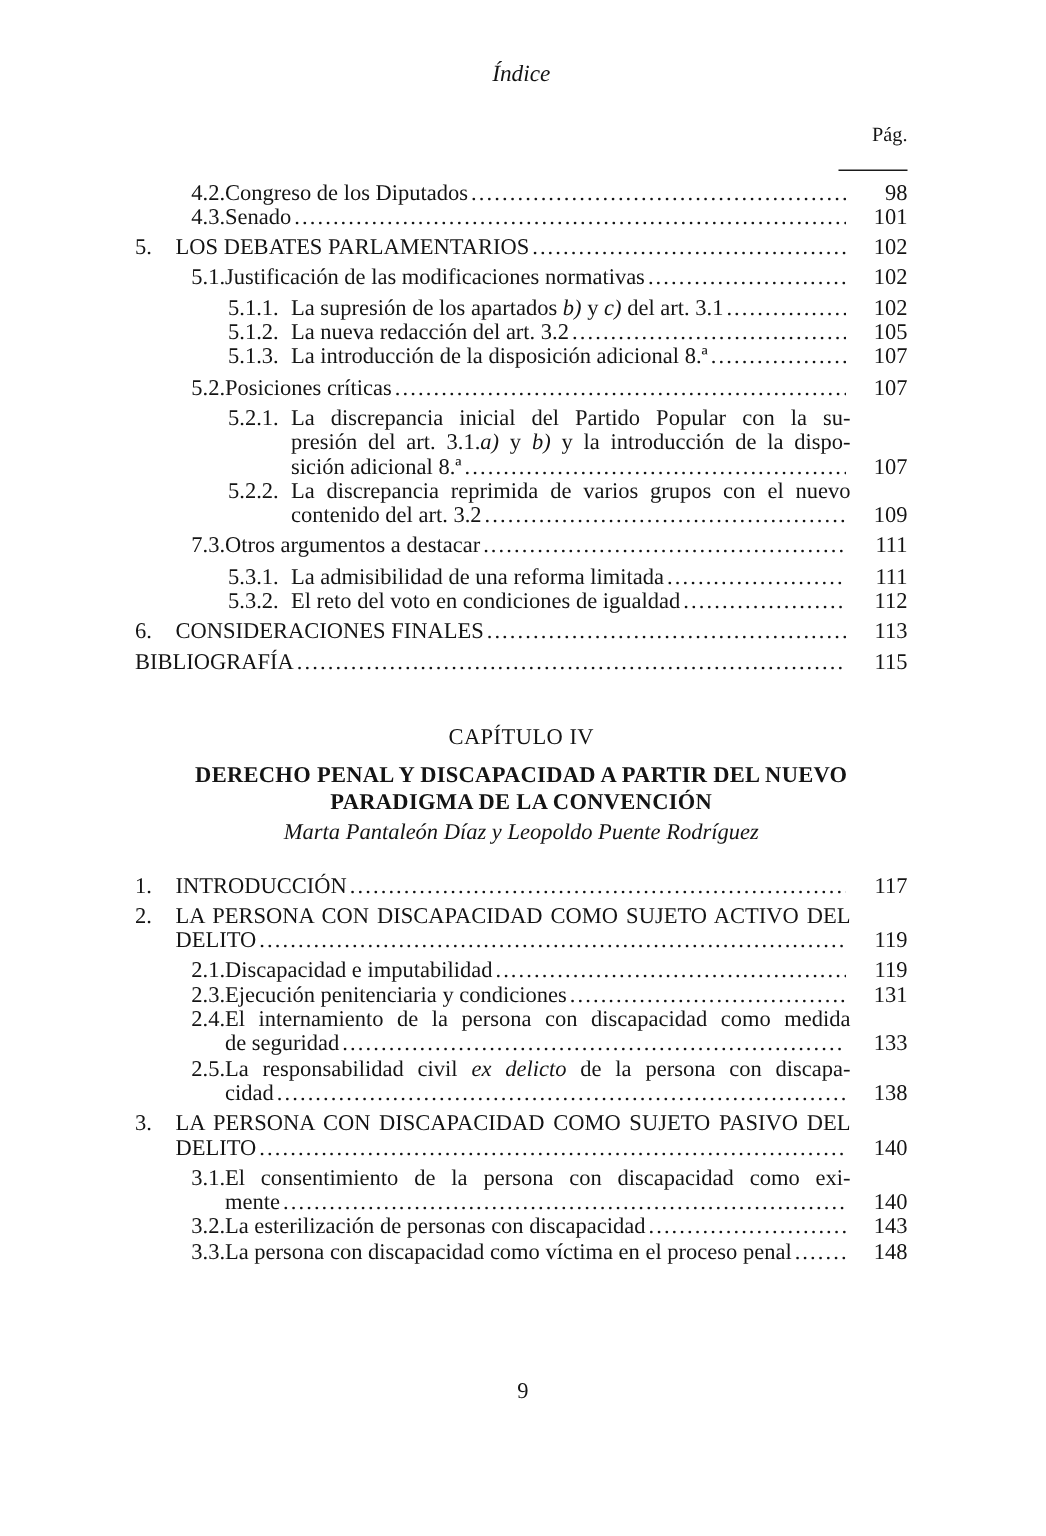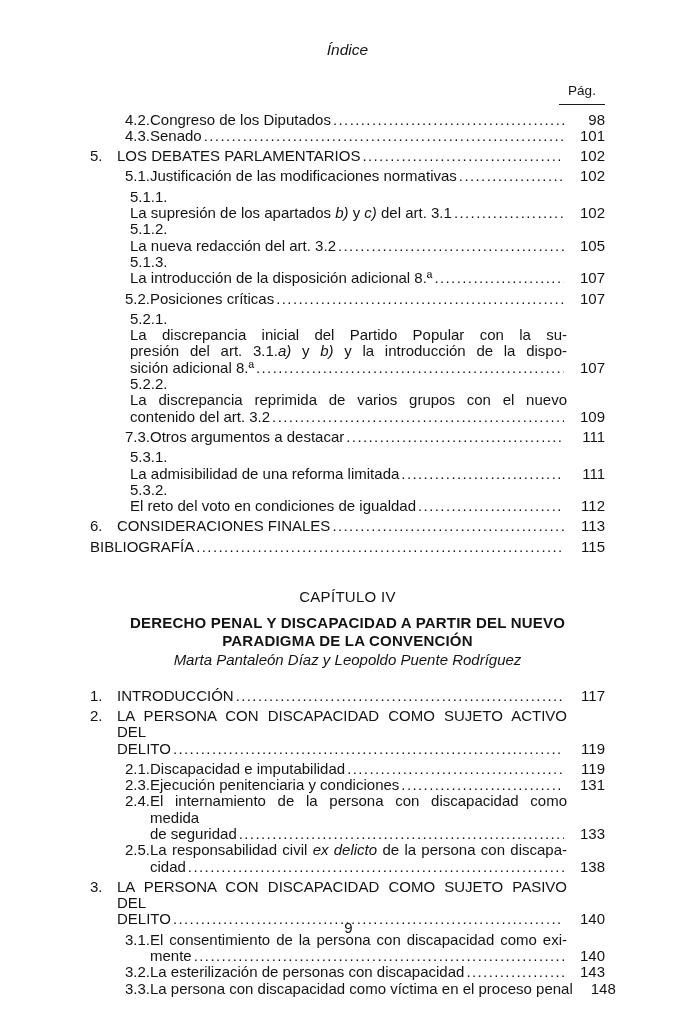--- a/index.html
+++ b/index.html
@@ -2,21 +2,21 @@
 <html><head>
 <meta charset="utf-8">
 <style>
   html, body { margin: 0; padding: 0; background: #ffffff; }
   .page {
     position: relative;
     width: 697px;
     height: 1024px;
     background: #ffffff;
     color: #141414;
-    font-family: Liberation Sans, sans-serif;
+    font-family: Liberation Serif, serif;
     font-size: 15px;
     line-height: 16.3px;
     overflow: hidden;
     box-sizing: border-box;
   }
   .content {
     position: absolute;
     left: 90px;
     right: 92px;
     top: 0;
@@ -28,32 +28,31 @@
     font-size: 15.5px;
   }
   .pag-row {
     margin-top: 24px;
     margin-bottom: 7px;
     text-align: right;
   }
   .pag-label {
     display: inline-block;
     min-width: 46px;
-    text-align: center;
     font-size: 13.5px;
-    padding-bottom: 4px;
+    padding-bottom: 14px;
     border-bottom: 1.3px solid #1a1a1a;
   }
   .entry { display: flex; }
   .entry.gap { margin-top: 4px; }
   .entry .num { flex: none; }
   .entry.lvl1 .num { width: 27px; }
   .entry.lvl2 { margin-left: 27px; }
   .entry.lvl2 .num { width: 33px; text-align: right; }
-  .entry.lvl3 { margin-left: 40px; flex-direction: column; }
+  .entry.lvl3 { margin-left: 62px; }
   .entry.lvl3 .num { width: 42px; }
   .entry .body { flex: 1; min-width: 0; }
   .line { display: flex; align-items: baseline; }
   .line .txt { flex: none; }
   .line.j .txt {
     flex: 1;
     text-align: justify;
     text-align-last: justify;
     text-justify: inter-word;
   }

